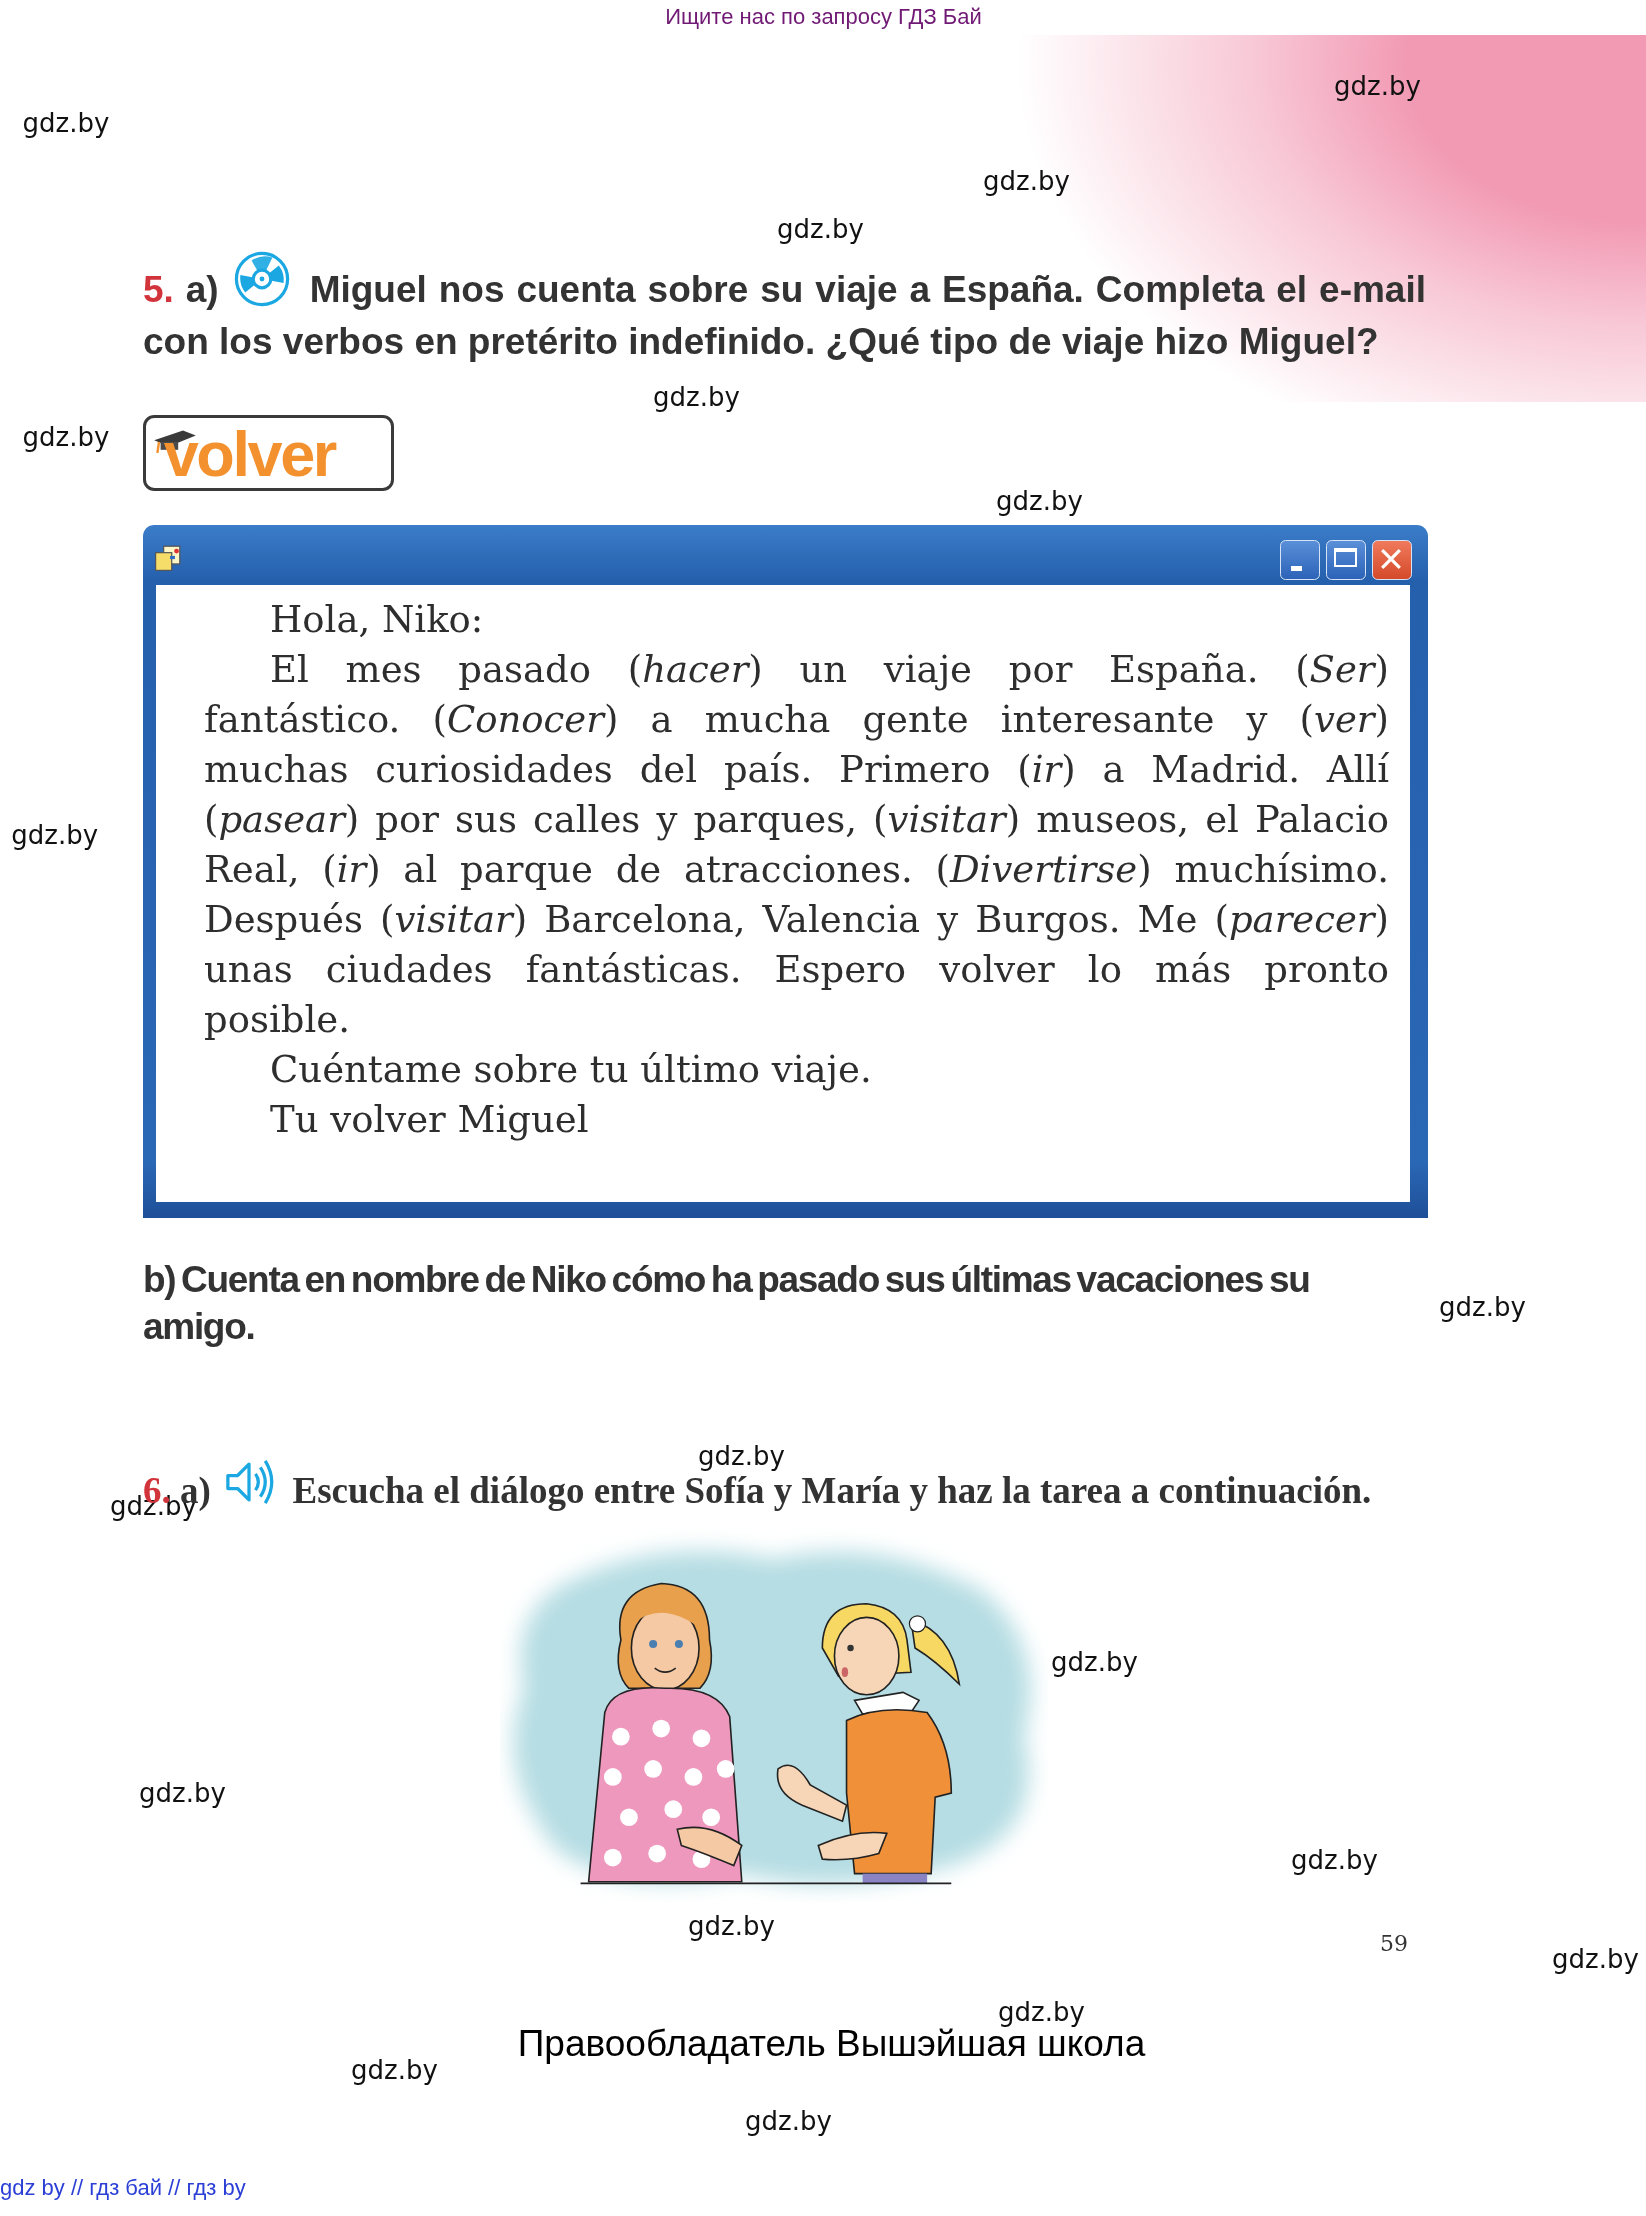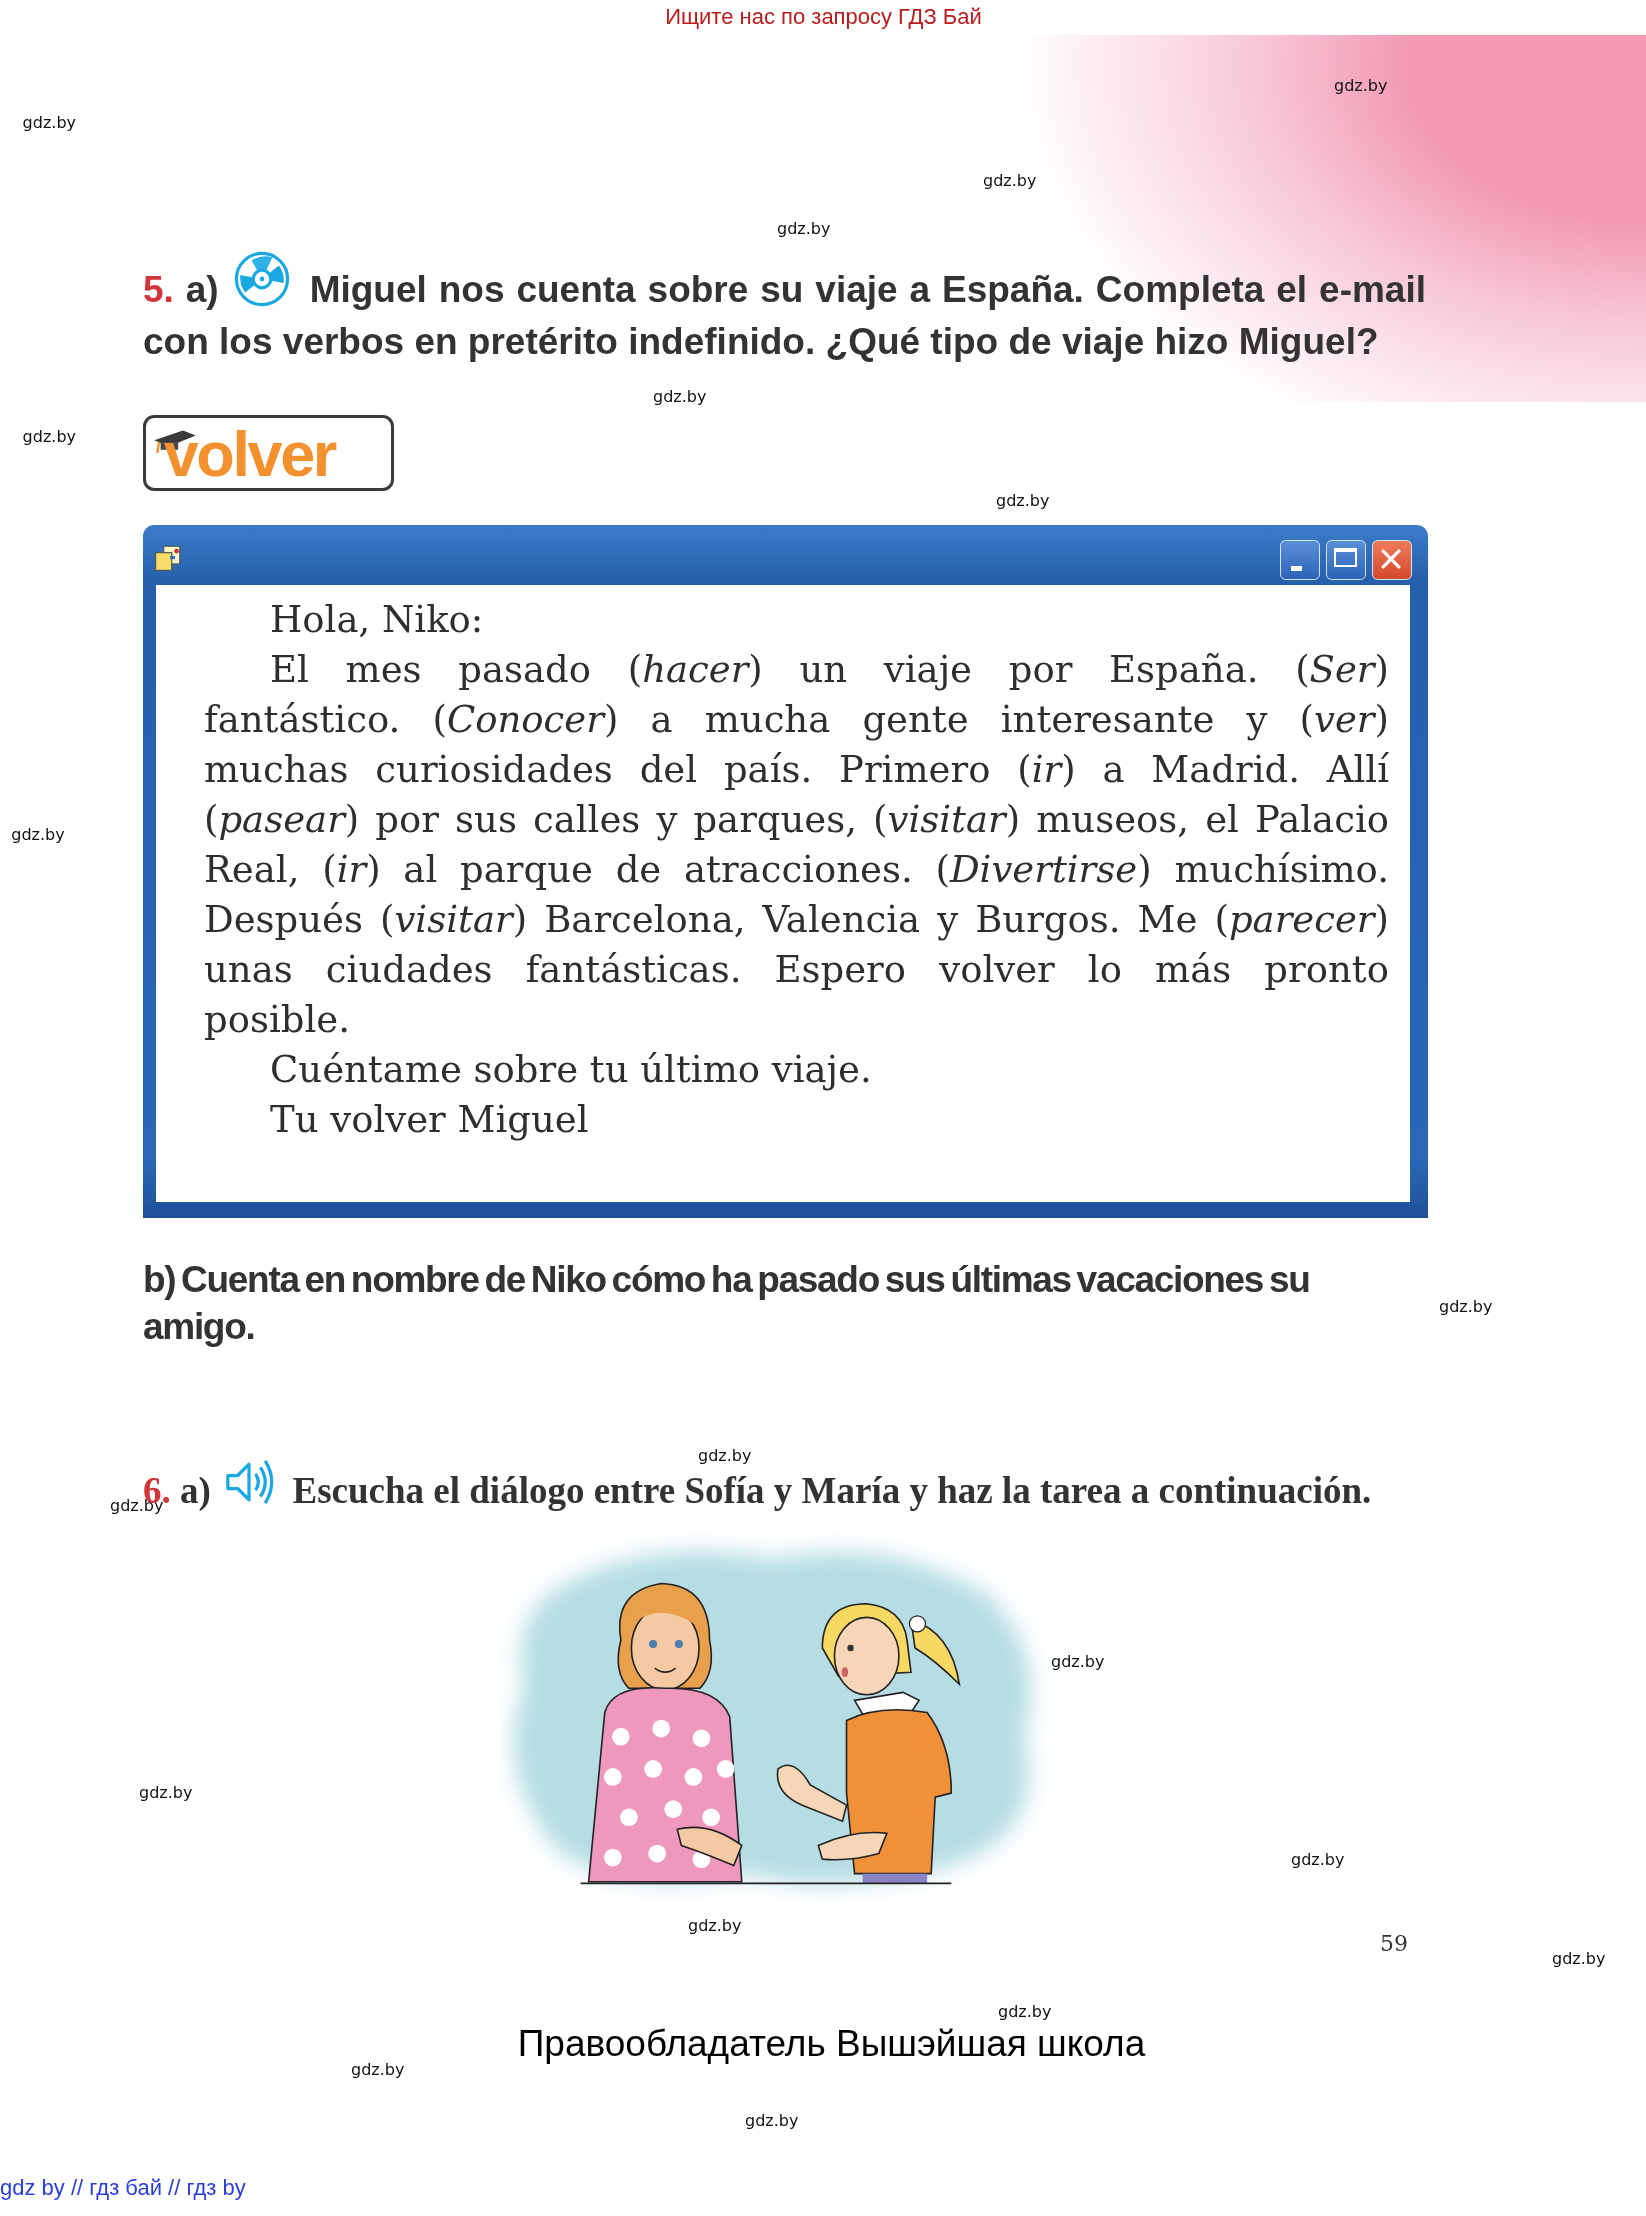--- a/index.html
+++ b/index.html
@@ -8,23 +8,23 @@
     background:#ffffff; font-family:"Liberation Sans", sans-serif; color:#333333;
   }
   .abs { position:absolute; }
   .pink-corner {
     left:830px; top:35px; width:816px; height:367px;
     background:
       radial-gradient(ellipse 629px 419px at 100% 8%, #f29ab4 0%, #f29ab4 38%, rgba(242,154,180,0.55) 62%, rgba(255,255,255,0) 100%);
   }
   .top-banner {
     left:0; width:1647px; top:3.2px; text-align:center;
-    color:#b91c1c; font-size:22px; line-height:27px;
-  }
-  .wm { color:#111; font-size:16px; line-height:26px; font-family:"DejaVu Sans", sans-serif; }
+    color:#701a75; font-size:22px; line-height:27px;
+  }
+  .wm { color:#111; font-size:26px; line-height:26px; font-family:"DejaVu Sans", sans-serif; }
   .heading {
     left:143px; width:1283px; font-weight:bold; font-size:37px; line-height:47px;
     text-align:justify; text-align-last:left; color:#333;
   }
   .heading .num { color:#d2343b; }
   .inline-icon { display:inline-block; vertical-align:-4.8px; margin:0 8px 0 3.2px; }
   .moodle {
     left:143px; top:415px; width:251px; height:76px; border:3.2px solid #3a3a3a;
     border-radius:11.3px; box-sizing:border-box; background:#fff;
   }

